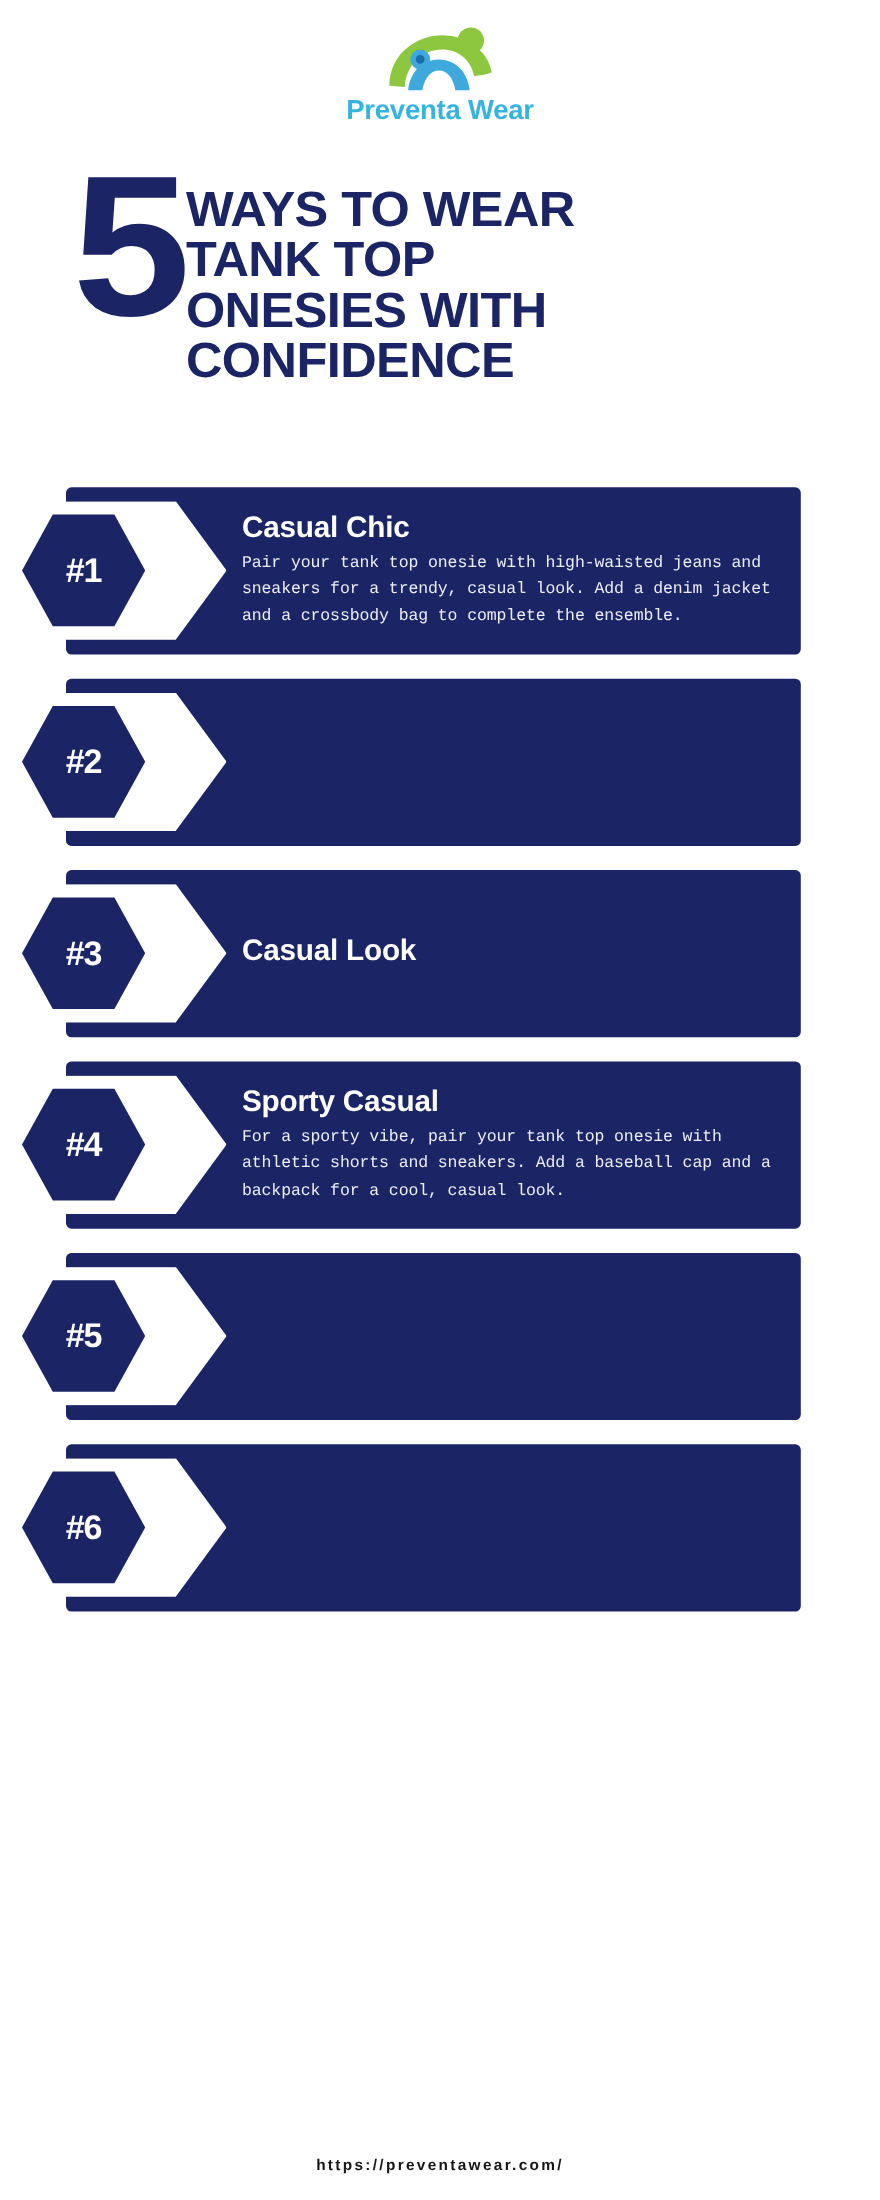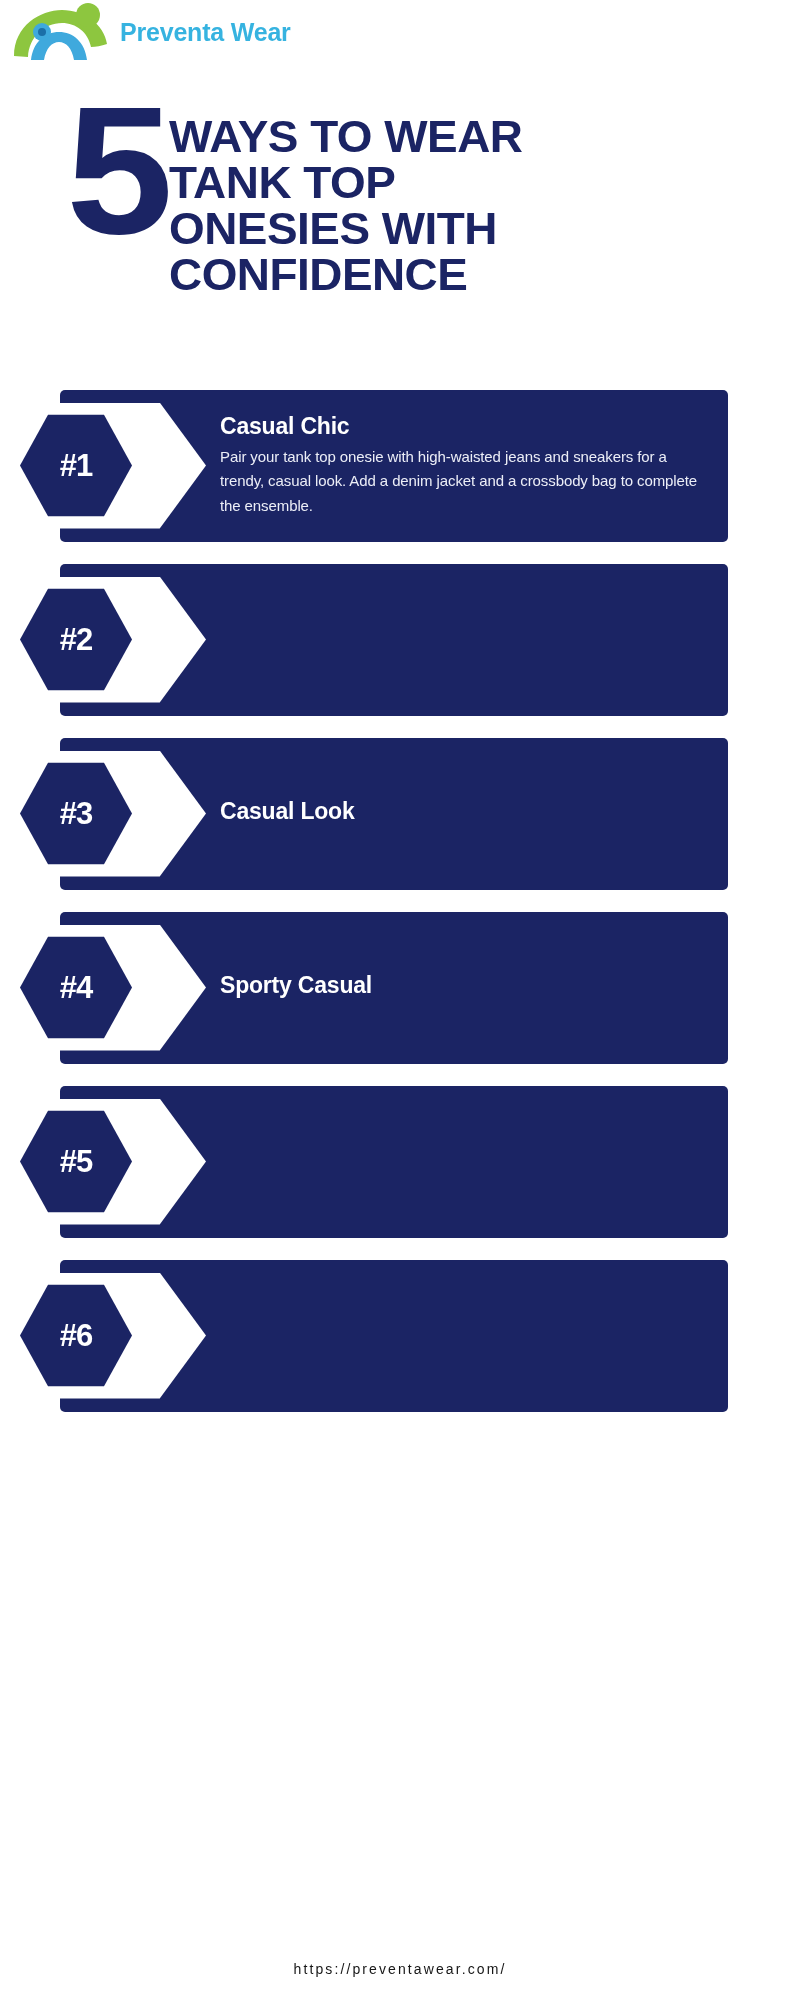--- a/index.html
+++ b/index.html
@@ -16,21 +16,23 @@
     position: relative;
     width: 800px;
     height: 2000px;
     background: #ffffff;
     padding: 0;
   }
 
   
   .logo-block {
     width: 100%;
-    display: flex;
+    padding-top: 22px;
+    display: flex;
+    flex-direction: column;
     align-items: center;
   }
   .logo-mark {
     width: 120px;
     height: 62px;
     display: block;
   }
   .logo-text {
     margin-top: 2px;
     font-size: 25px;
@@ -131,45 +133,45 @@
 
   .card-body {
     flex: 1 1 auto;
     padding: 16px 26px 16px 0;
     display: flex;
     flex-direction: column;
     justify-content: center;
   }
   .card-title {
     color: #ffffff;
-    font-size: 23px;
+    font-size: 27px;
     font-weight: bold;
     font-family: "Liberation Sans", sans-serif;
     letter-spacing: -0.2px;
     margin-bottom: 5px;
   }
   .card-text {
     color: #eceef7;
     font-size: 15px;
     line-height: 1.62;
-    font-family: Liberation Sans, sans-serif;
+    font-family: Liberation Mono, monospace;
     letter-spacing: -0.1px;
   }
 
   
   .footer {
     position: absolute;
     left: 0;
     right: 0;
     bottom: 22px;
     text-align: center;
   }
   .footer-url {
     font-size: 14px;
-    font-weight: normal;
+    font-weight: bold;
     color: #161616;
     letter-spacing: 2.1px;
     font-family: "Liberation Sans", sans-serif;
   }
 </style>
 </head>
 <body>
 
 <div class="page">
 
@@ -232,20 +234,21 @@
 
     <div class="card">
       <div class="card-notch">
         <div class="notch-shape"></div>
         <div class="hex-badge">
           <span class="hex-badge-text">#4</span>
         </div>
       </div>
       <div class="card-body">
         <div class="card-title">Sporty Casual</div>
+        <div class="card-text">For a sporty vibe, pair your tank top onesie with athletic shorts and sneakers. Add a baseball cap and a backpack for a cool, casual look.</div>
       </div>
     </div>
 
     <div class="card">
       <div class="card-notch">
         <div class="notch-shape"></div>
         <div class="hex-badge">
           <span class="hex-badge-text">#5</span>
         </div>
       </div>

